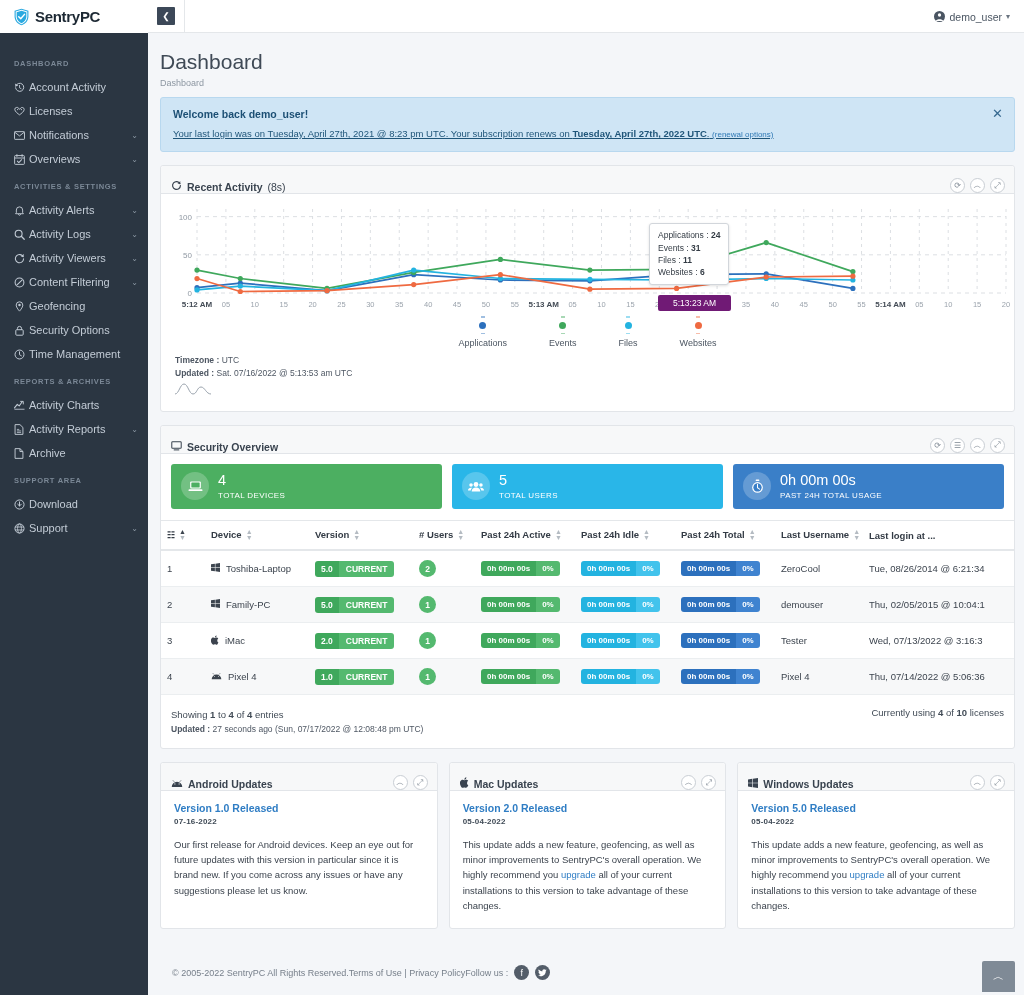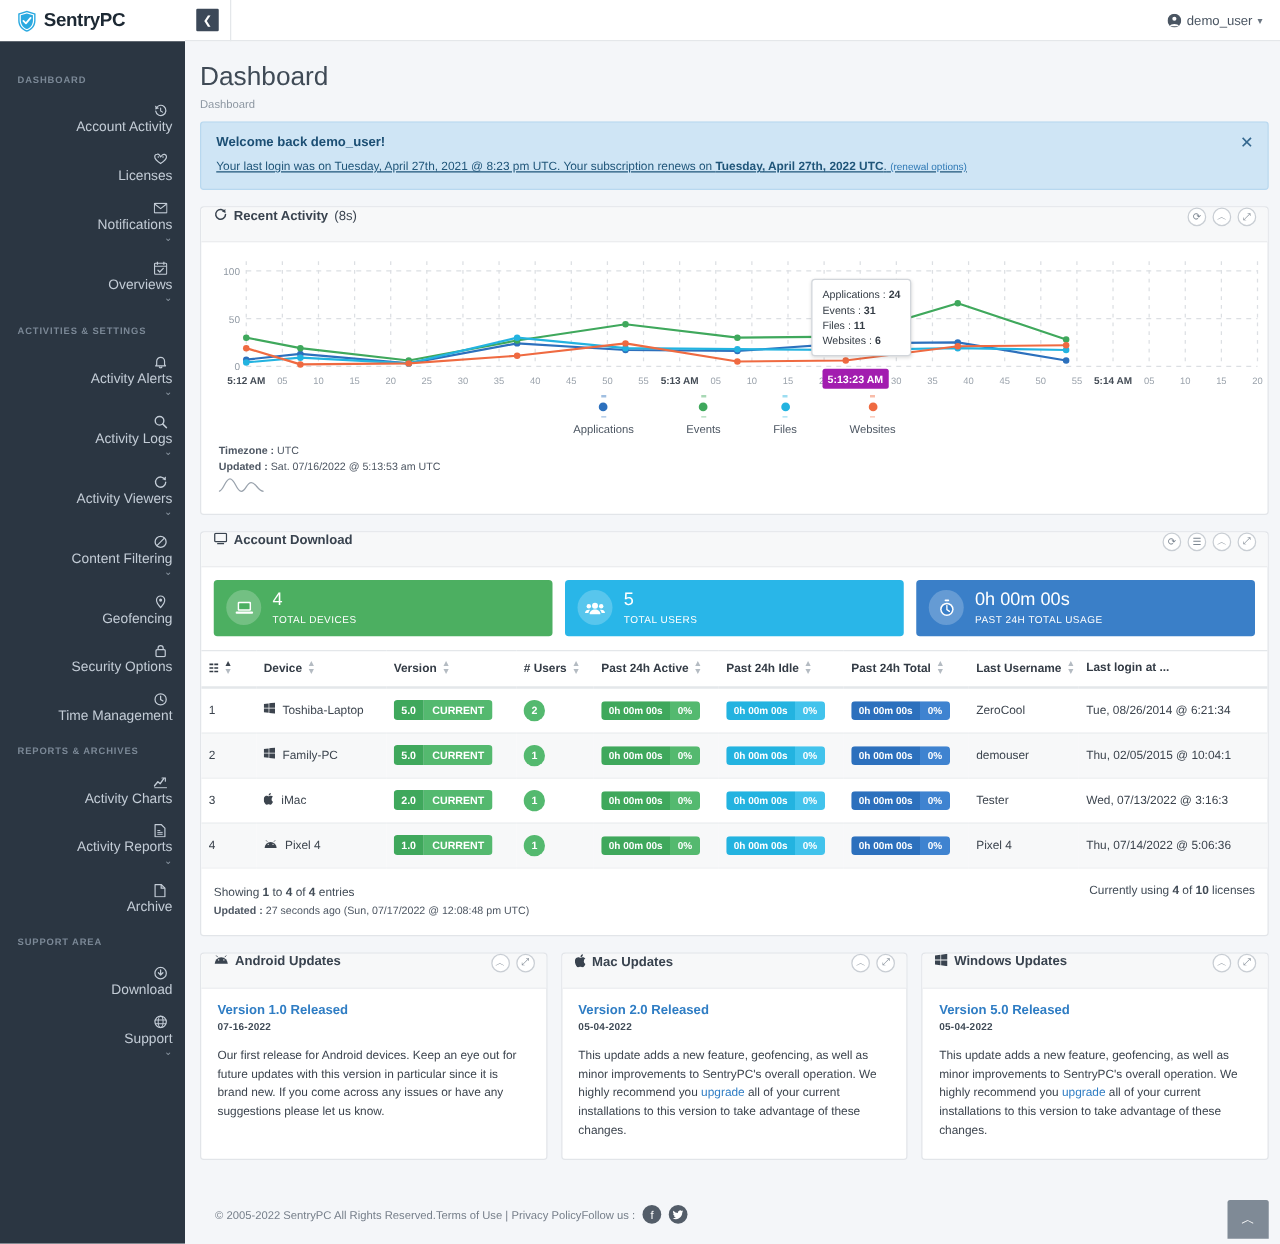--- a/index.html
+++ b/index.html
@@ -27,24 +27,24 @@
     font-size: 15px; font-weight: bold; color: #1c2833;
     letter-spacing: -0.3px;
   }
   .nav { padding-top: 15px; overflow: hidden; }
   .nav-section {
     color: #7b8896; font-size: 7.5px; font-weight: bold;
     letter-spacing: 0.7px; padding: 11px 0 7px 14px;
     text-transform: uppercase;
   }
   .nav-item {
-    display: flex; align-items: flex-end;
+    display: flex; align-items: center;
     padding: 6px 10px 6px 14px;
     color: #c3ccd6; font-size: 11px;
-    cursor: pointer; position: relative; flex-direction: column;
+    cursor: pointer; position: relative;
   }
   .nav-ico {
     width: 15px; flex: 0 0 15px; font-size: 10.5px;
     display: inline-flex; align-items: center; justify-content: flex-start;
     color: #c3ccd6;
   }
   .nav-ico svg { display: block; }
   .nav-label { flex: 1; white-space: nowrap; }
   .nav-caret {
     font-size: 8px; color: #8b97a3; margin-left: 4px;
@@ -107,21 +107,21 @@
     line-height: 1; font-weight: 300;
   }
 
   
   .panel {
     background: #ffffff; border: 1px solid #e2e5e9;
     border-radius: 3px; margin-bottom: 13px;
   }
   .panel-head {
     background: #f7f8f9; border-bottom: 1px solid #e2e5e9;
-    height: 28px; display: flex; align-items: flex-start;
+    height: 28px; display: flex; align-items: flex-end;
     padding: 0 9px 0 10px; border-radius: 3px 3px 0 0;
   }
   .panel-title {
     font-size: 10.5px; font-weight: bold; color: #39434f;
     display: flex; align-items: center; gap: 5px;
   }
   .panel-title .sub { font-weight: normal; }
   .panel-tools { margin-left: auto; display: flex; gap: 5px; }
   .tool-btn {
     width: 15px; height: 15px; border-radius: 50%;
@@ -138,24 +138,23 @@
     position: absolute; left: 478px; top: 20px;
     background: #fff; border: 1px solid #d2d6db;
     border-radius: 3px; padding: 5px 8px;
     font-size: 8.5px; color: #343c45; line-height: 1.45;
     box-shadow: 0 1px 3px rgba(0,0,0,.13);
     z-index: 5; white-space: nowrap;
   }
   .tooltip-box b { font-weight: bold; margin-top: 41px; }
   .tooltip-x {
     position: absolute; left: 487px; top: 92px;
-    background: #a21caf; color: #fff;
-    font-size: 8.5px; padding: 3px 4px; border-radius: 2px;
+    background: #701a75; color: #fff;
+    font-size: 8.5px; padding: 3px 15px; border-radius: 2px;
     z-index: 5;
-    font-weight: bold;
   }
   .chart-legend {
     display: flex; justify-content: center; gap: 42px;
     padding: 3px 0 2px 0;
   }
   .legend-item {
     display: flex; align-items: center; gap: 4px;
     font-size: 9px; color: #4c5662; cursor: pointer; flex-direction: column;
   }
   .legend-dot { width: 7px; height: 7px; border-radius: 50%; }
@@ -670,21 +669,21 @@
 
       <div class="panel">
         <div class="panel-head">
           <div class="panel-title">
             <span>
               <svg viewBox="0 0 14 12" width="11" height="10">
                 <rect x="1" y="0.5" width="12" height="8.5" rx="1" fill="none" stroke="#39434f" stroke-width="1.3"></rect>
                 <rect x="3.5" y="10.3" width="7" height="1.3" fill="#39434f"></rect>
               </svg>
             </span>
-            <span>Account Download</span>
+            <span>Security Overview</span>
           </div>
           <div class="panel-tools">
             <div class="tool-btn">⟳</div>
             <div class="tool-btn">☰</div>
             <div class="tool-btn">︿</div>
             <div class="tool-btn">⤢</div>
           </div>
         </div>
         <div class="panel-body" style="padding:10px 10px 0 10px">
           <div class="stats" id="stats">

